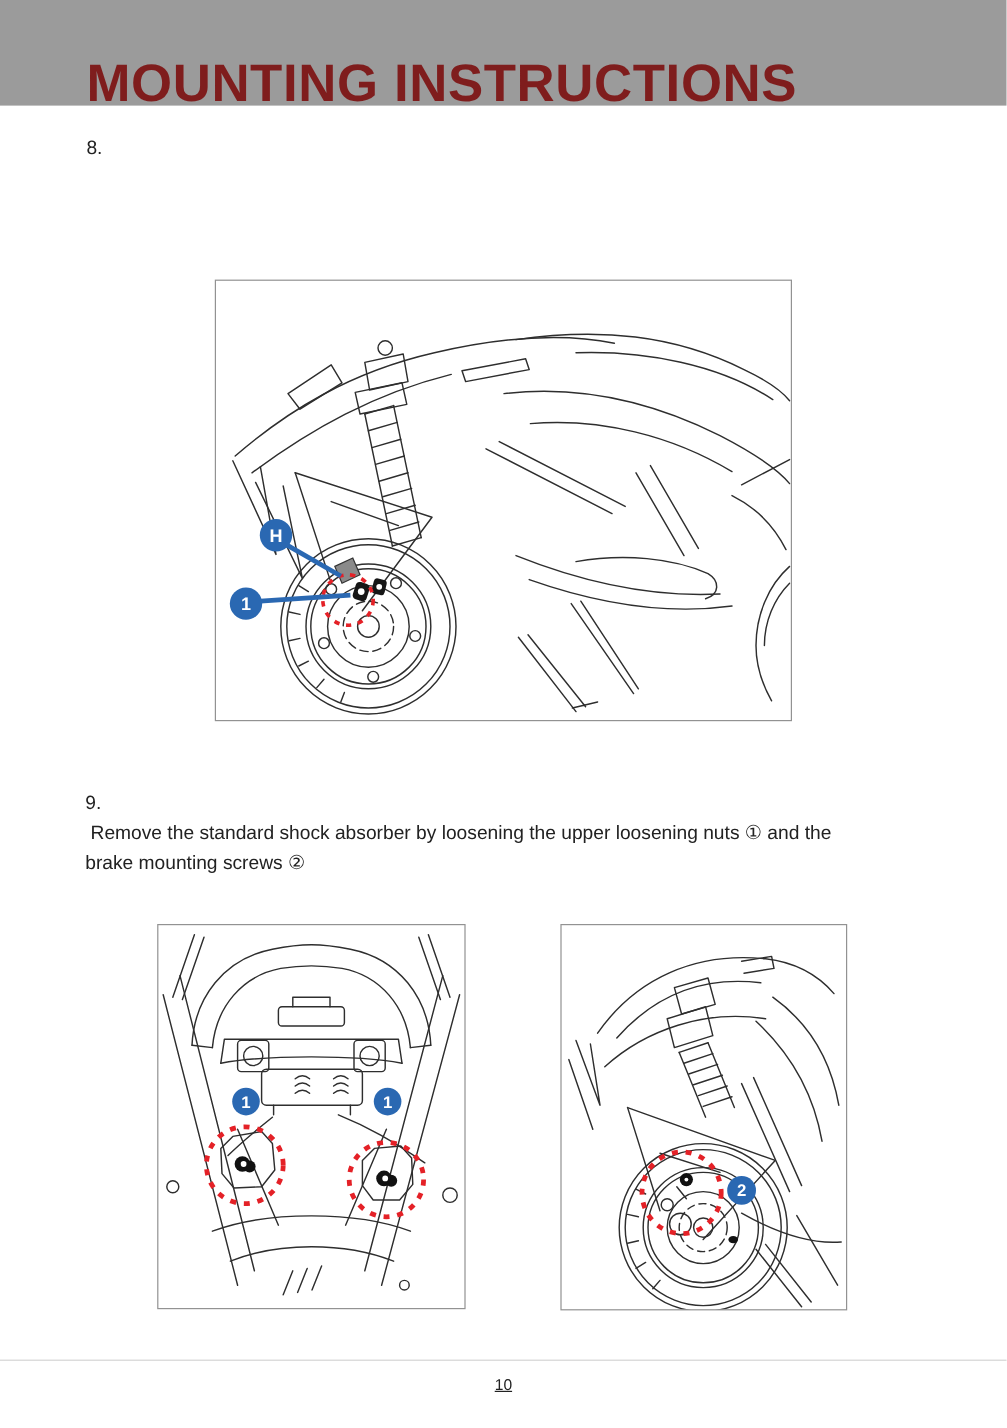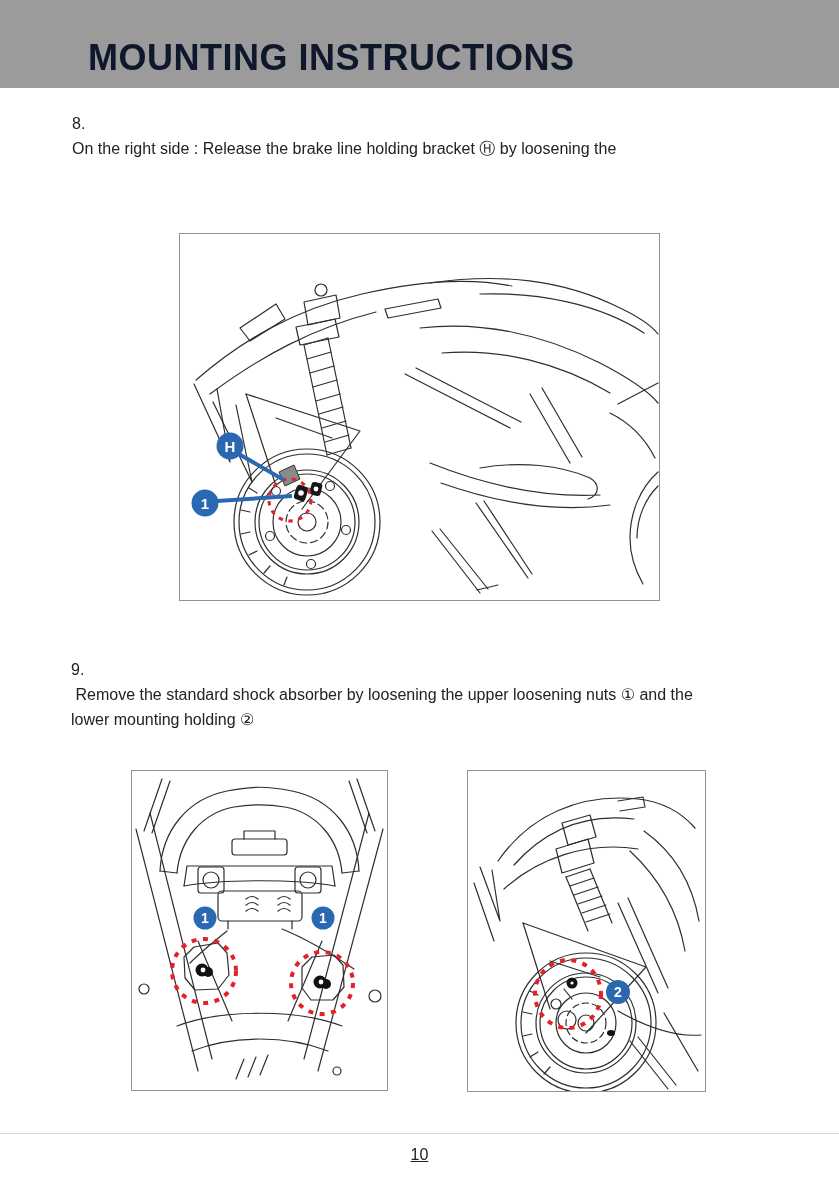--- a/index.html
+++ b/index.html
@@ -5,56 +5,55 @@
   html,body { margin:0; padding:0; background:#ffffff; }
   .page {
     position:relative; width:839px; height:1190px; background:#ffffff;
     font-family:"Liberation Sans", sans-serif; overflow:hidden;
   }
   .header-band {
     position:absolute; left:0; top:0; width:839px; height:88px;
     background:#9b9b9b; overflow:hidden;
   }
   .page-title {
-    position:absolute; left:72px; bottom:-7px; margin:16px;
-    font-size:36px; font-weight:bold; color:#0f172a; letter-spacing:0.5px;
+    position:absolute; left:72px; bottom:-7px; margin:0;
+    font-size:44px; font-weight:bold; color:#7f1d1d; letter-spacing:0.5px;
     white-space:nowrap;
   }
   .step { position:absolute; color:#222222; font-size:16px; line-height:25px; }
   .step .step-line { white-space:pre; }
   #step8 { left:72px; top:111px; }
   #step9 { left:71px; top:657px; }
   .fig { position:absolute; border:1px solid #929292; background:#ffffff; box-sizing:border-box; }
   #fig1 { left:179px; top:233px; width:481px; height:368px; }
   #fig2 { left:131px; top:770px; width:257px; height:321px; }
   #fig3 { left:467px; top:770px; width:239px; height:322px; }
   .fig svg { display:block; width:100%; height:100%; }
   .art { stroke:#2e2e2e; fill:none; stroke-width:1.2; stroke-linecap:round; stroke-linejoin:round; }
   .badge-text {
     fill:#ffffff; font-family:"Liberation Sans", sans-serif;
     font-weight:bold; text-anchor:middle;
   }
   .footer-rule { position:absolute; left:0; top:1133px; width:839px; border-top:1px solid #d4d4d4; }
   .page-number {
     position:absolute; left:0; top:1146px; width:839px; text-align:center;
-    font-size:16px; color:#222222;text-decoration:underline;
+    font-size:13px; color:#222222;text-decoration:underline;
   }
 </style>
 </head>
 <body>
 
 <div class="page">
 
   <div class="header-band">
     <h1 class="page-title">MOUNTING INSTRUCTIONS</h1>
   </div>
 
   <div class="step" id="step8">
     <div class="step-line">8.</div>
-    <div class="step-line">On the right side : Release the brake line holding bracket Ⓗ by loosening the</div>
   </div>
 
   <div class="fig" id="fig1">
     <svg viewBox="0 0 479 366">
       <g class="art">
 
         <path d="M16,146 C60,108 112,76 182,60 C242,46 292,44 332,52"></path>
         <path d="M30,160 C80,123 132,94 196,78"></path>
         <path d="M14,150 L50,228 L37,155"></path>
         <path d="M33,168 L72,248 L56,171"></path>
@@ -117,21 +116,21 @@
 
       <line x1="37" y1="267" x2="112" y2="262" stroke="#2a68b2" stroke-width="4"></line>
       <circle cx="25" cy="269" r="13.5" fill="#2a68b2"></circle>
       <text class="badge-text" x="25" y="274.5" font-size="15">1</text>
     </svg>
   </div>
 
   <div class="step" id="step9">
     <div class="step-line">9.</div>
     <div class="step-line"> Remove the standard shock absorber by loosening the upper loosening nuts ① and the</div>
-    <div class="step-line">lower mounting holding ②</div>
+    <div class="step-line">brake mounting screws ②</div>
   </div>
 
   <div class="fig" id="fig2">
     <svg viewBox="0 0 255 319">
       <g class="art">
 
         <path d="M28,100 C30,60 55,28 95,20 C120,15 135,15 160,20 C200,28 225,60 227,100"></path>
         <path d="M45,102 C48,68 70,42 102,36 C120,33 135,33 153,36 C185,42 207,68 210,102"></path>
         <path d="M28,100 L45,102 M227,100 L210,102"></path>
         <path d="M12,60 L30,8 M20,62 L38,10 M243,60 L225,8 M235,62 L217,10"></path>

